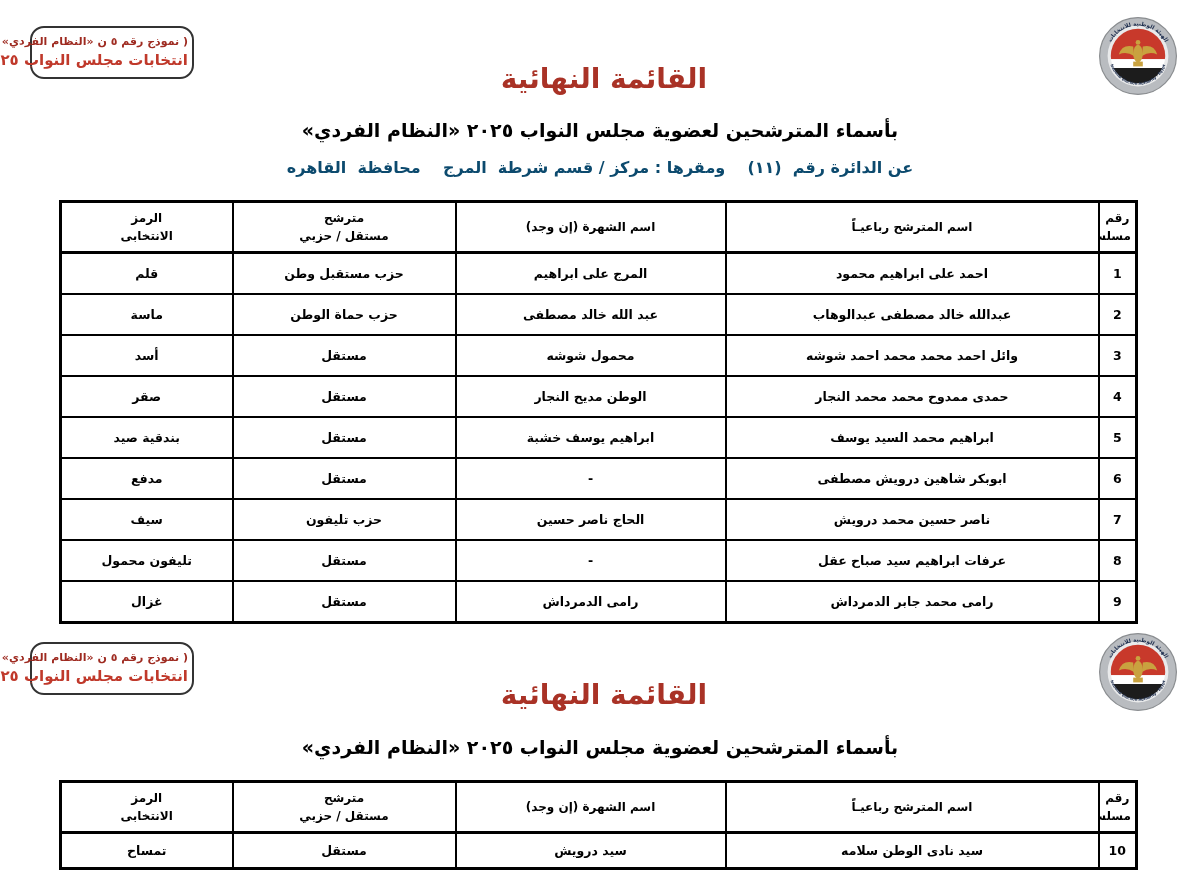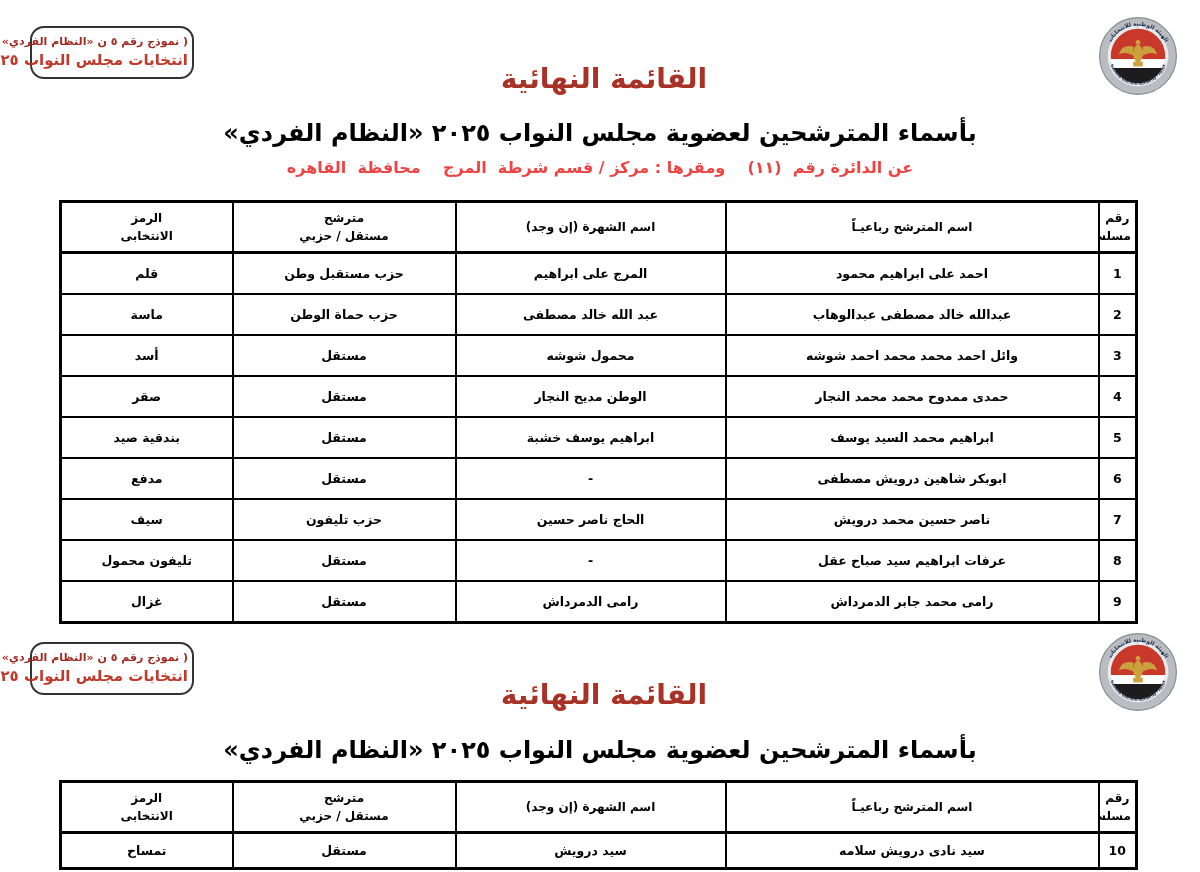--- a/index.html
+++ b/index.html
@@ -22,25 +22,25 @@
   .emblem{position:absolute;right:22px;top:16px;width:80px;height:80px;}
   #page2 .emblem{top:20px;}
   #page2 .form-box{top:30px;}
 
   .doc-title{
     position:absolute;left:0;right:0;top:62px;text-align:center;
     color:#a93226;font-size:28px;font-weight:bold;letter-spacing:0;margin-left:8px;
   }
   .doc-subtitle{
     position:absolute;left:0;right:0;top:119px;text-align:center;
-    color:#000;font-size:24px;font-weight:bold;white-space:pre-wrap;
+    color:#000;font-size:19px;font-weight:bold;white-space:pre-wrap;
   }
   .doc-district{
     position:absolute;left:0;right:0;top:158px;text-align:center;
-    color:#ef4444;font-size:16px;font-weight:bold;white-space:pre-wrap;
+    color:#0c4a6e;font-size:16px;font-weight:bold;white-space:pre-wrap;
   }
   #page2 .doc-title{top:66px;}
   #page2 .doc-subtitle{top:124px;}
 
   table.cand{
     position:absolute;right:62px;top:200px;width:1076px;
     border-collapse:collapse;table-layout:fixed;direction:rtl;
     border:3px solid #000;
   }
   #page2 table.cand{top:168px;}
@@ -251,21 +251,21 @@
           <th>اسم الشهرة (إن وجد)</th>
           <th>مترشح
 مستقل / حزبي</th>
           <th>الرمز
 الانتخابى</th>
         </tr>
       </thead>
       <tbody>
         <tr>
           <td>10</td>
-          <td>سيد نادى درويش سلامه</td>
+          <td>سيد نادى الوطن سلامه</td>
           <td>سيد درويش</td>
           <td>مستقل</td>
           <td>تمساح</td>
         </tr>
       </tbody>
     </table>
   </section>
 
 </div>
 

